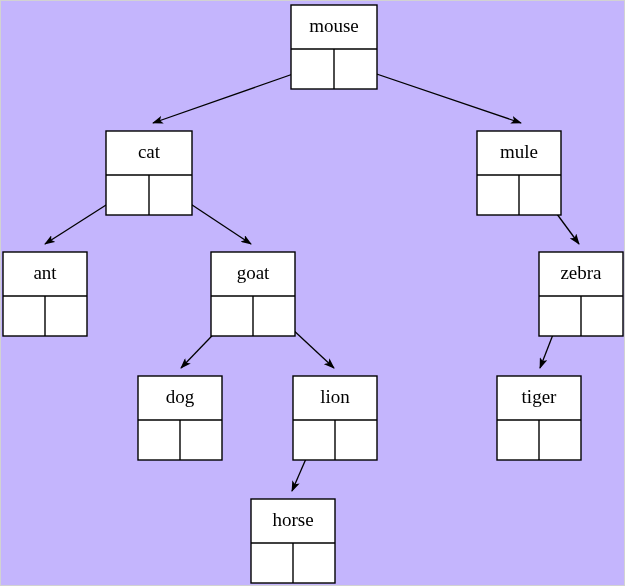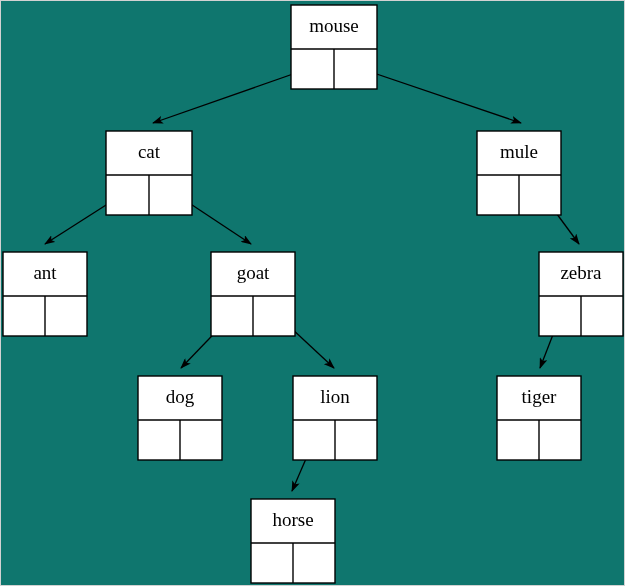--- a/index.html
+++ b/index.html
@@ -7,21 +7,21 @@
     padding: 0;
     background: #ffffff;
   }
   body {
     font-family: "Liberation Serif", "DejaVu Serif", serif;
   }
   #figure {
     position: relative;
     width: 625px;
     height: 586px;
-    background: #0f766e;
+    background: #c4b5fd;
     box-sizing: border-box;
     border: 1px solid #d2d2d2;
     overflow: hidden;
   }
   #tree-svg {
     display: block;
     width: 625px;
     height: 586px;
   }
   .node-box {

